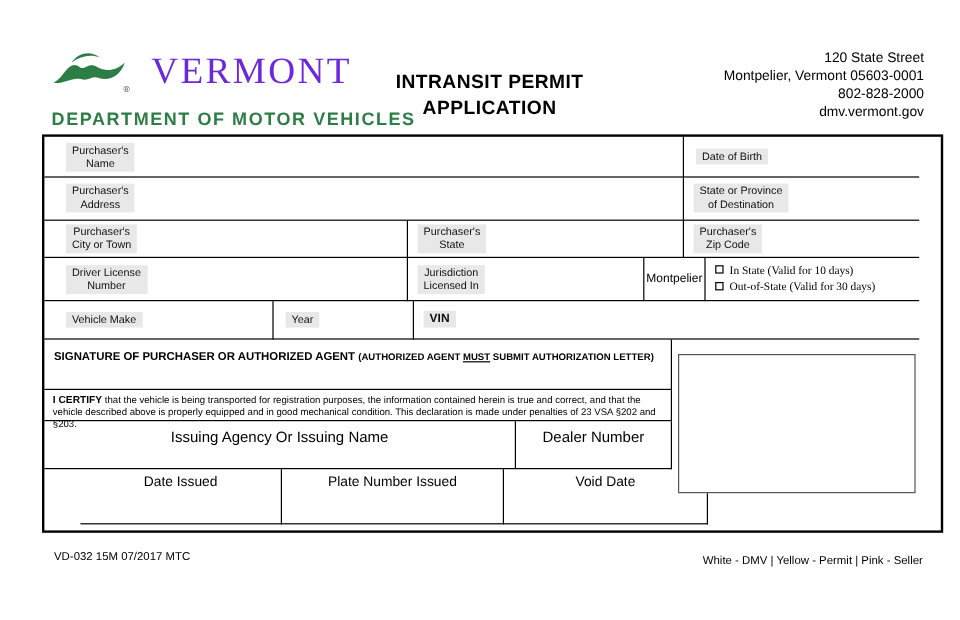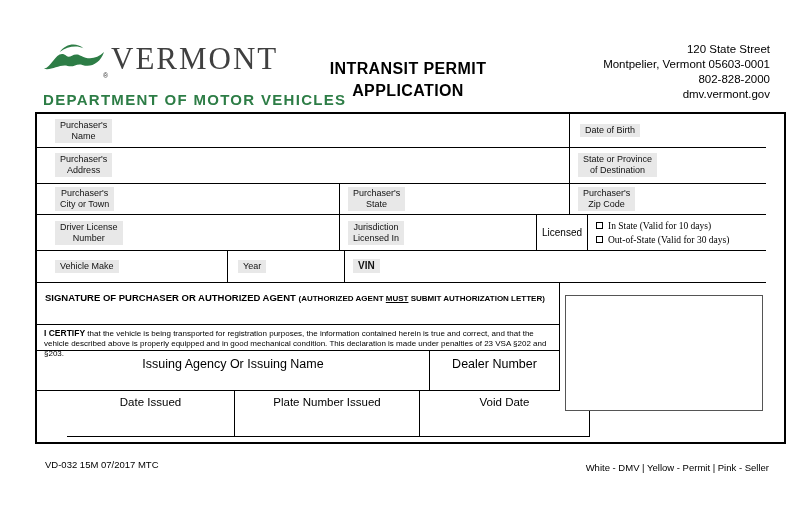--- a/index.html
+++ b/index.html
@@ -6,21 +6,21 @@
   html,body { background:#fff; }
   .page {
     position:relative; width:800px; height:517px; background:#ffffff;
     font-family:"Liberation Sans", sans-serif; color:#000; overflow:hidden;
   }
 
   
   .logo-row { position:absolute; left:42px; top:34px; display:flex; align-items:center; height:50px; }
   .brand {
     font-family:"Liberation Serif", serif; font-size:31px; letter-spacing:2px;
-    color:#404040; margin-left:5px; line-height:50px;
+    color:#6d28d9; margin-left:20px; line-height:50px;
   }
   .reg { position:absolute; left:103px; top:72px; font-size:7px; color:#333; }
   .dept {
     position:absolute; left:43px; top:91px; color:#2d7d46;
     font-size:15px; font-weight:bold; letter-spacing:1.3px;
   }
   .title-block {
     position:absolute; left:288px; top:58px; width:240px; text-align:center;
     font-weight:bold; font-size:16px; line-height:22px; letter-spacing:0.4px;
   }
@@ -134,21 +134,21 @@
 
     <div class="cell br bb" style="left:0;top:101px;width:303px;height:36px">
       <span class="lbl" style="margin:6px 0 0 18px">Driver License
 Number</span>
     </div>
     <div class="cell br bb" style="left:303px;top:101px;width:197px;height:36px">
       <span class="lbl" style="margin:6px 0 0 8px">Jurisdiction
 Licensed In</span>
     </div>
     <div class="cell br bb traveling-cell" style="left:500px;top:101px;width:51px;height:36px">
-      <span>Licensed</span>
+      <span>Montpelier</span>
     </div>
     <div class="cell bb cb-area" style="left:551px;top:101px;width:178px;height:36px">
       <div class="cb-row">
         <span class="cb-box"></span><span>In State (Valid for 10 days)</span>
       </div>
       <div class="cb-row">
         <span class="cb-box"></span><span>Out-of-State (Valid for 30 days)</span>
       </div>
     </div>
 

